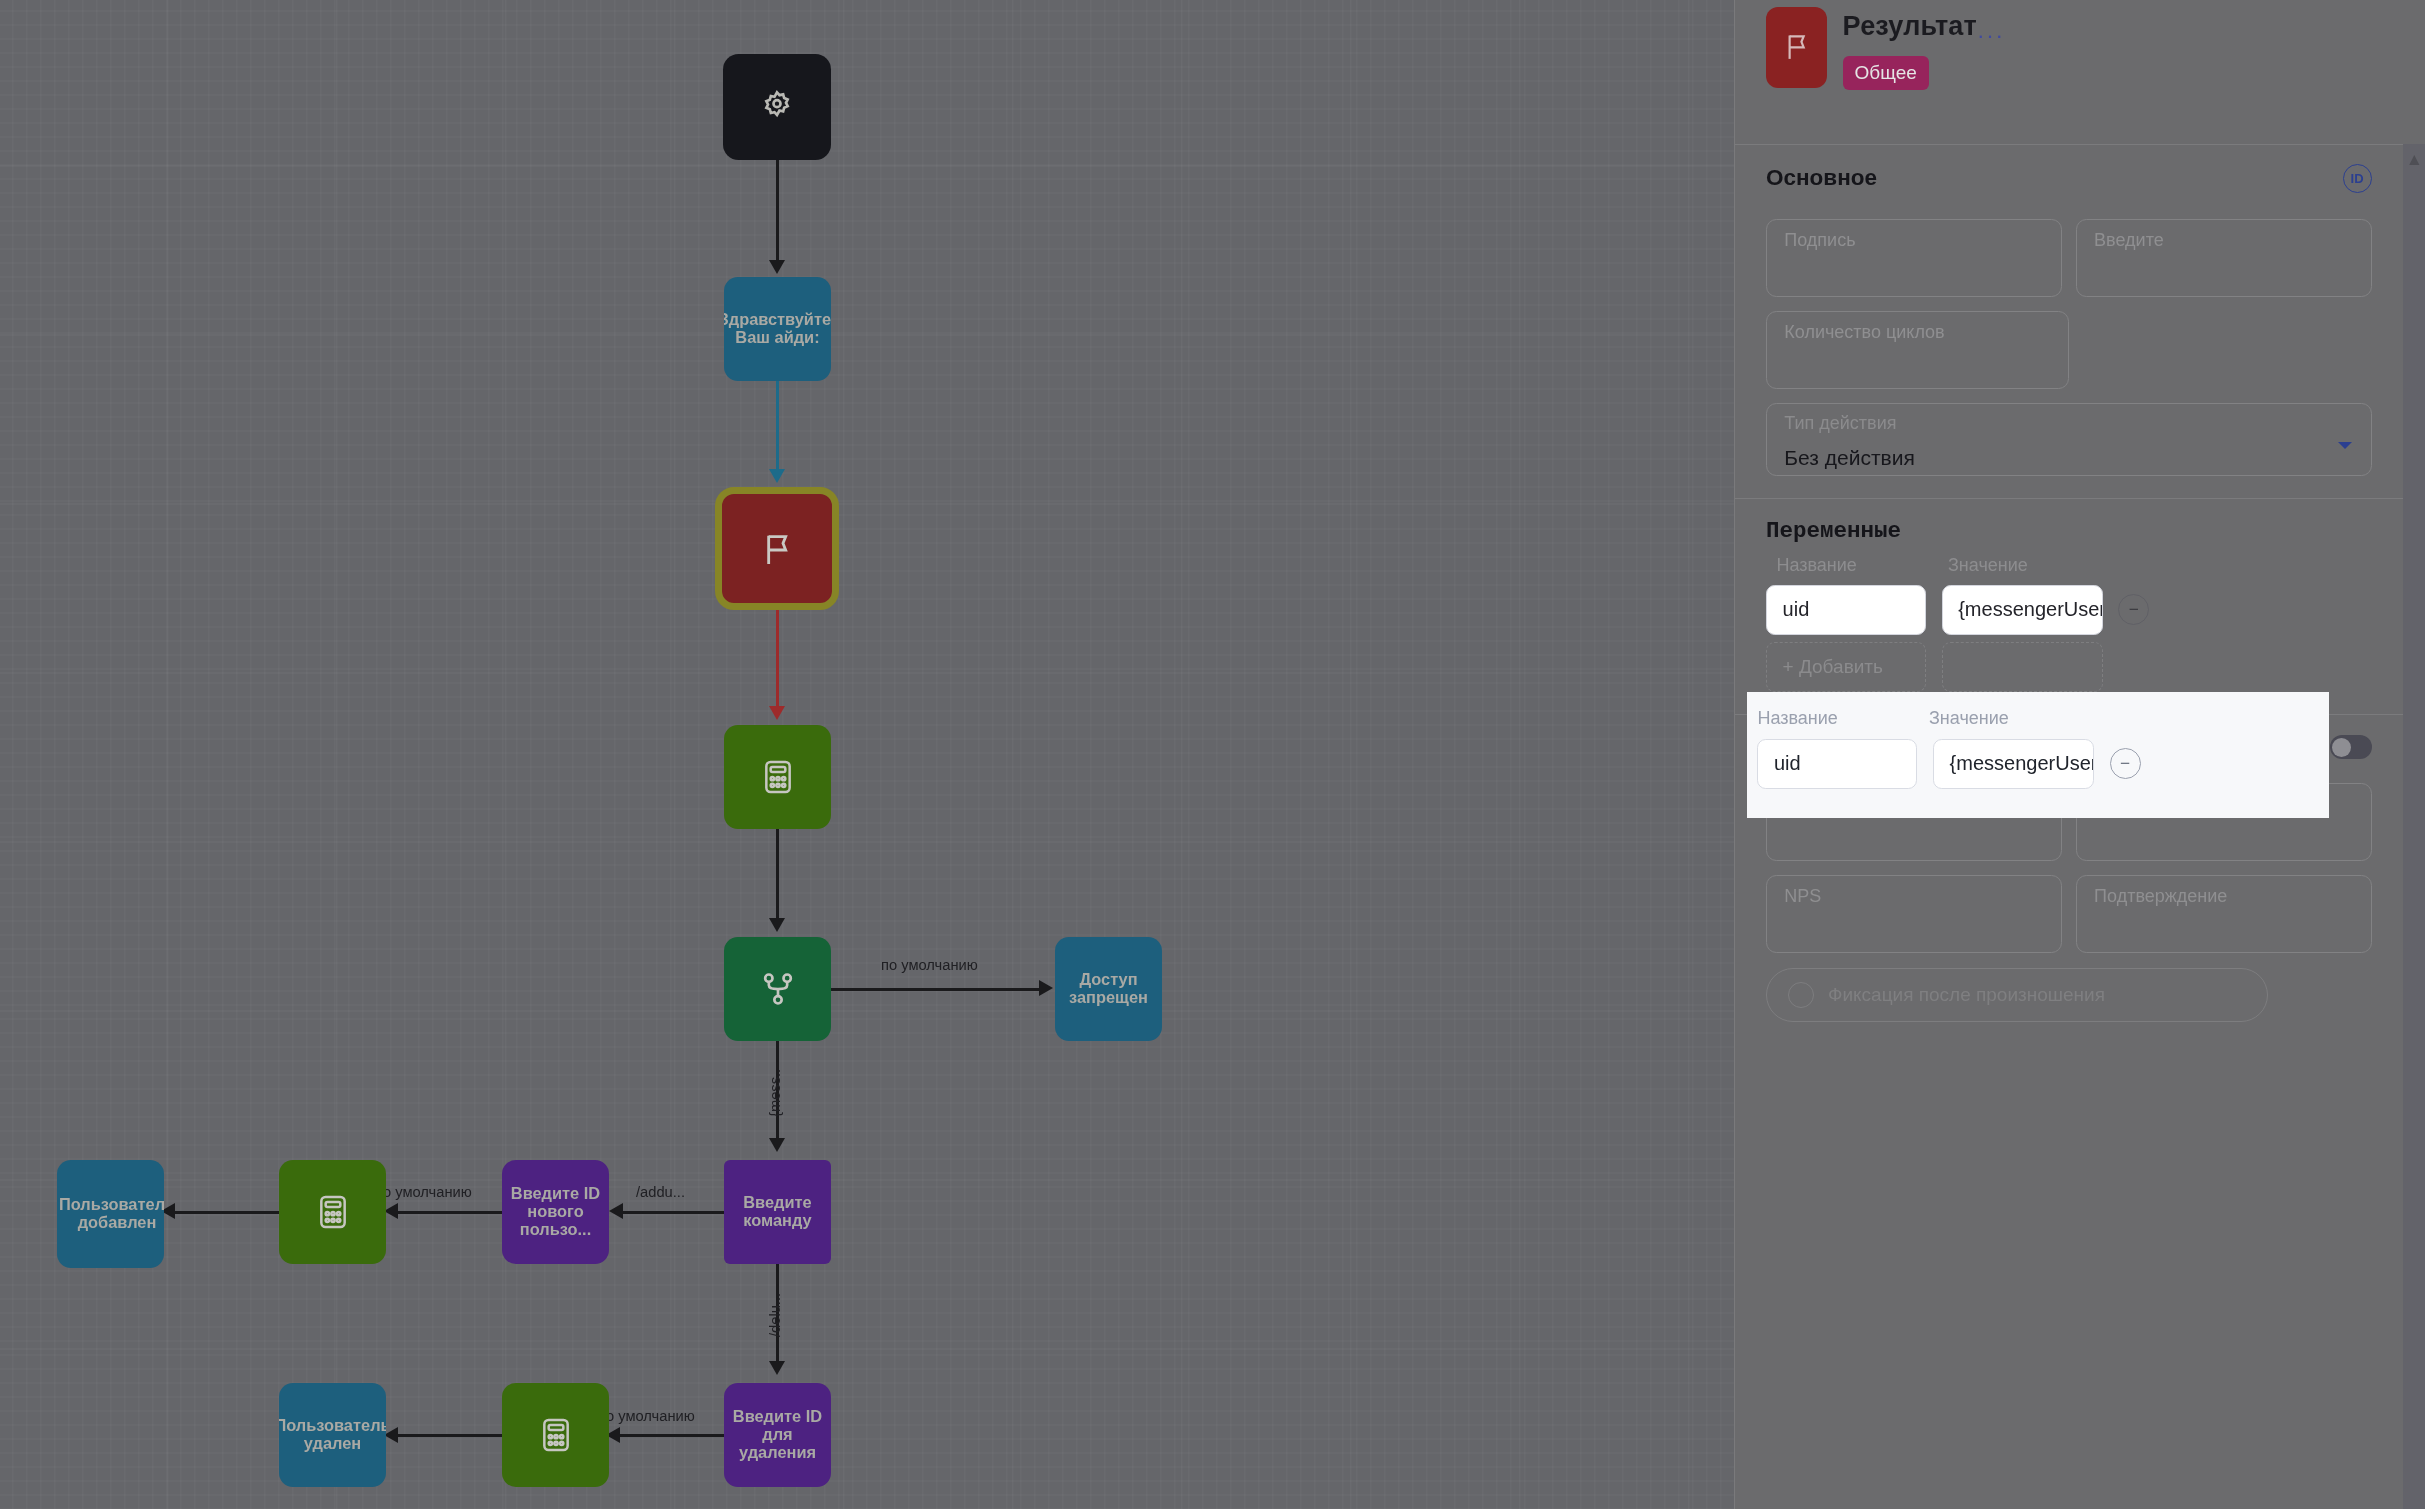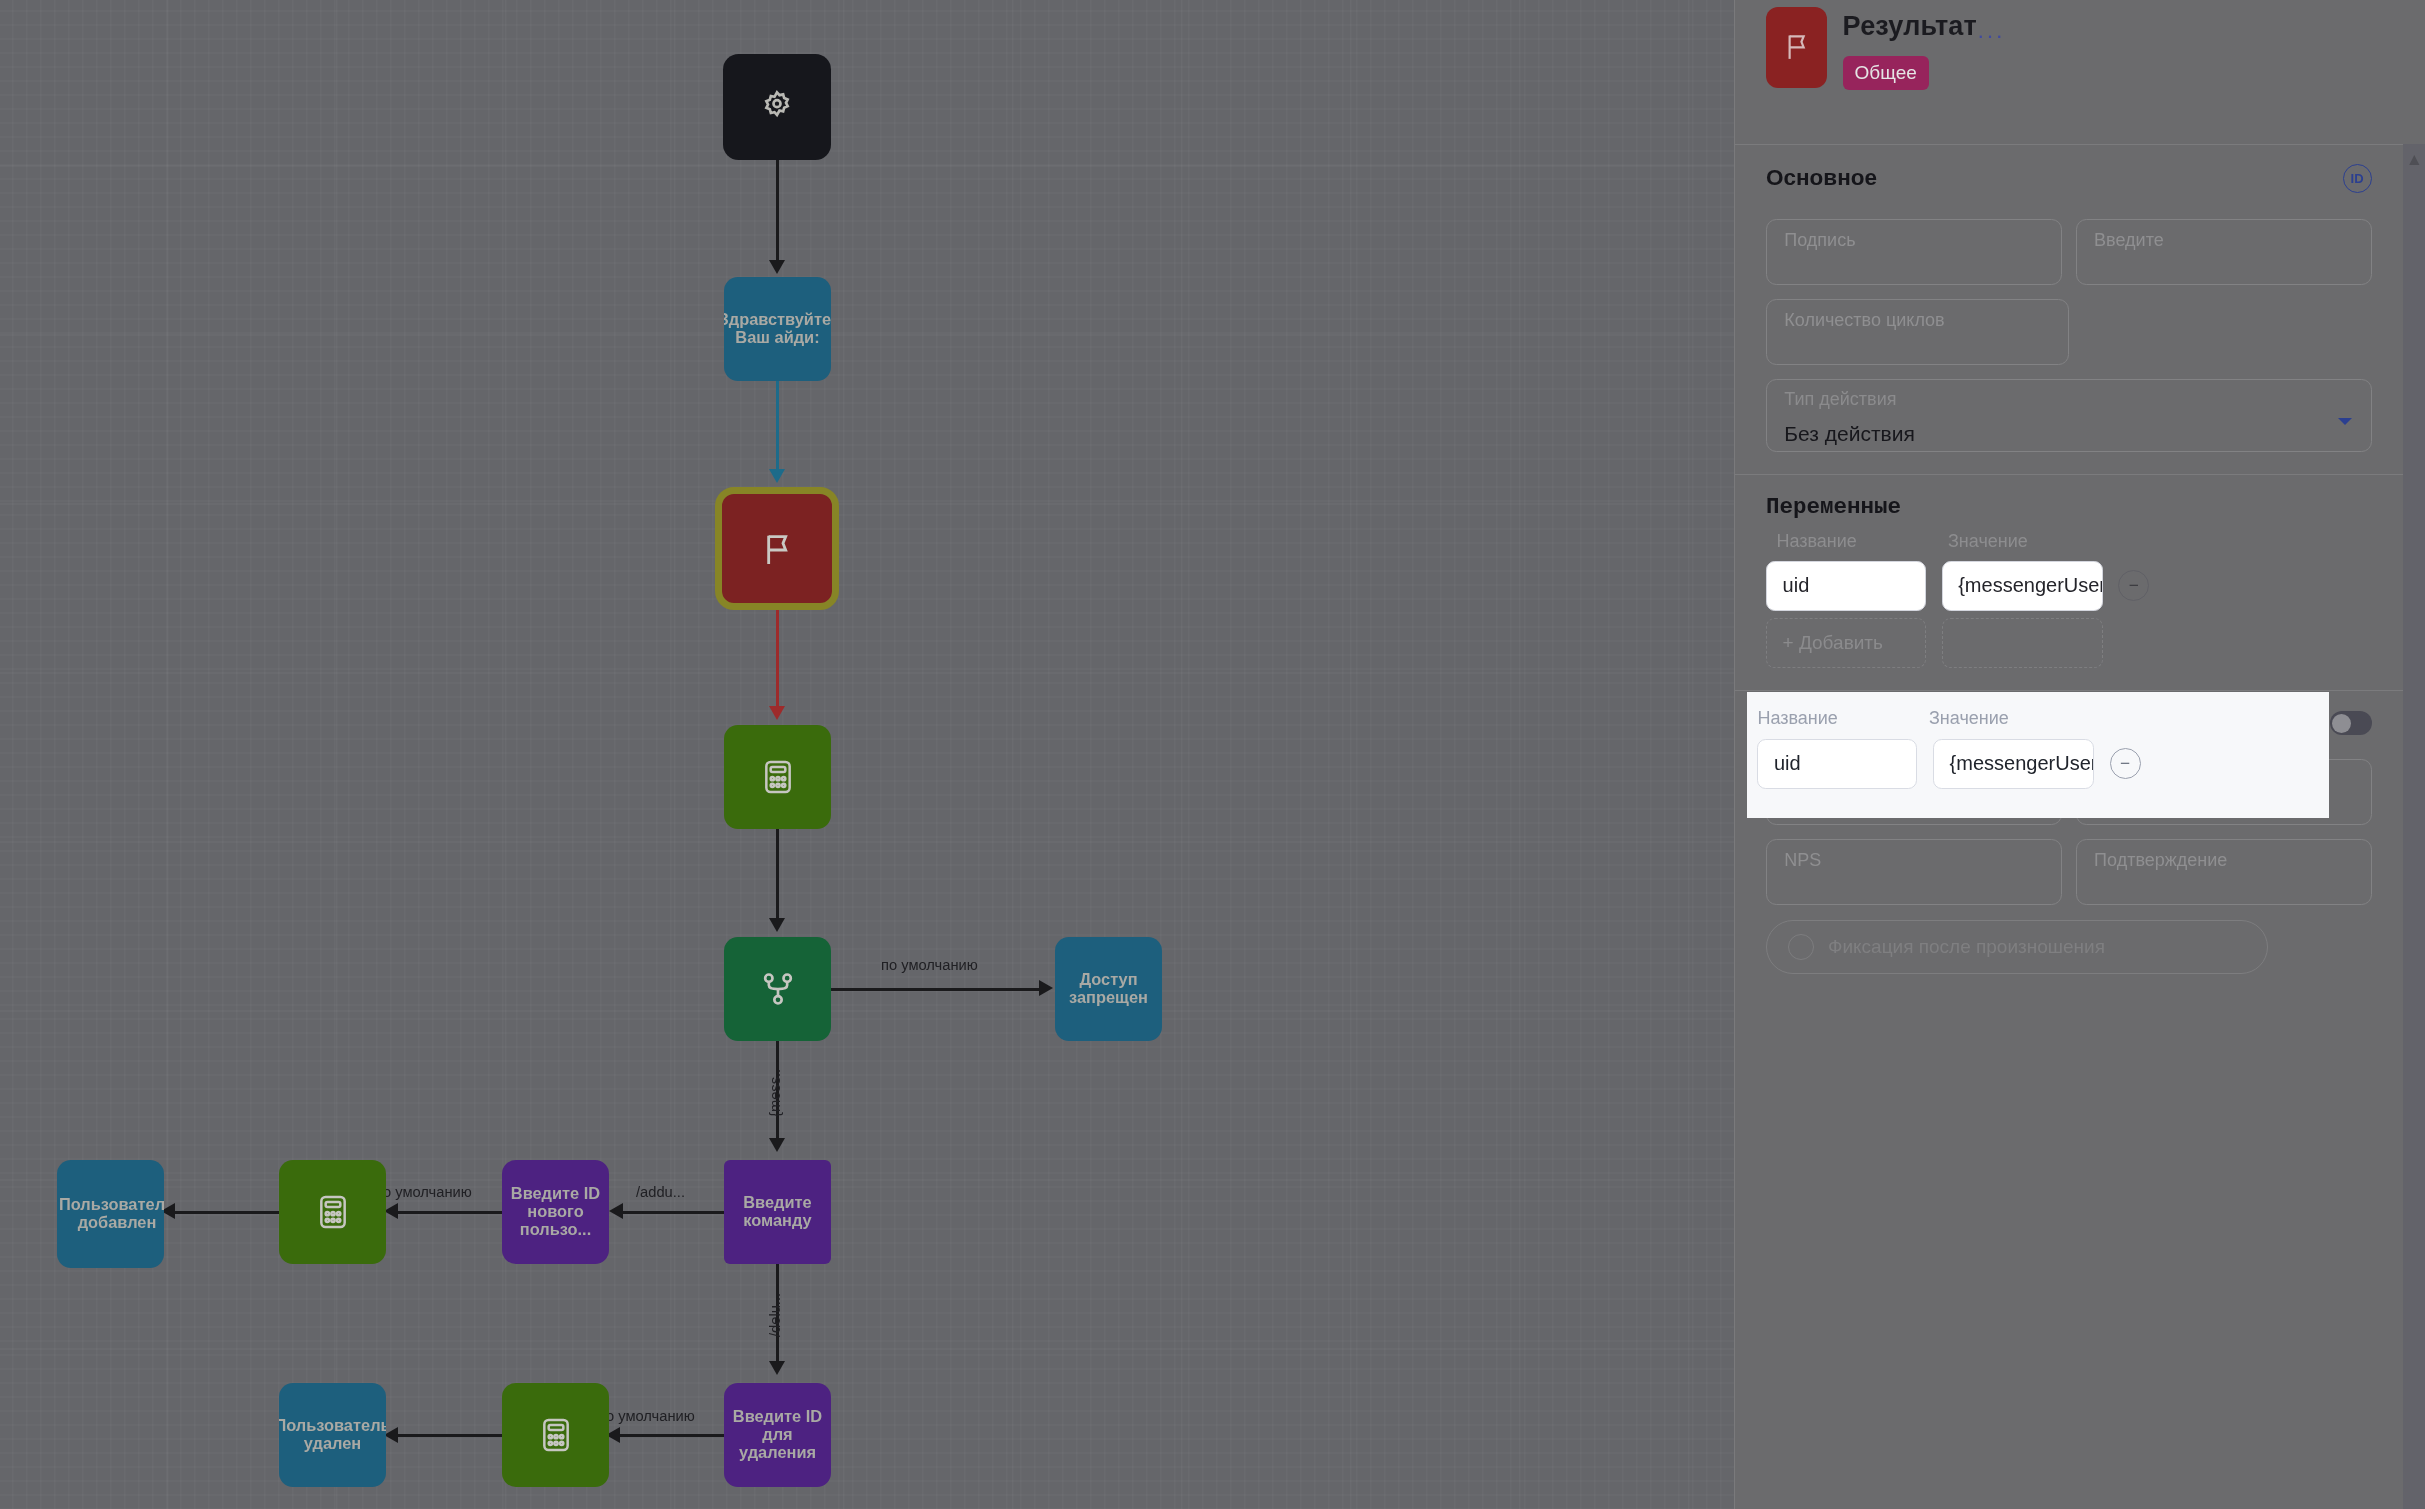--- a/index.html
+++ b/index.html
@@ -127,21 +127,21 @@
     width: 29px; height: 29px; border-radius: 50%;
     border: 1.7px solid #2b3f90; color: #2b3f90;
     font-size: 13px; font-weight: bold;
     display: flex; align-items: center; justify-content: center;
     cursor: pointer;
   }
 
   .row2 { display: flex; gap: 14px; margin-bottom: 14px; }
   .field {
     flex: 1 1 0;
-    height: 66px;
+    height: 78px;
     border: 0.9px solid #828284;
     border-radius: 10.4px;
     padding: 10.4px 17.3px;
     color: #8f8f91;
     font-size: 18px;
   }
   .field.half { max-width: 50%; }
   .field.select { height: 73px; position: relative; padding-top: 8.7px; }
   .field .lbl { font-size: 18px; color: #8b8b8d; }
   .field .val { font-size: 21px; color: #17171c; margin-top: 12px; }

